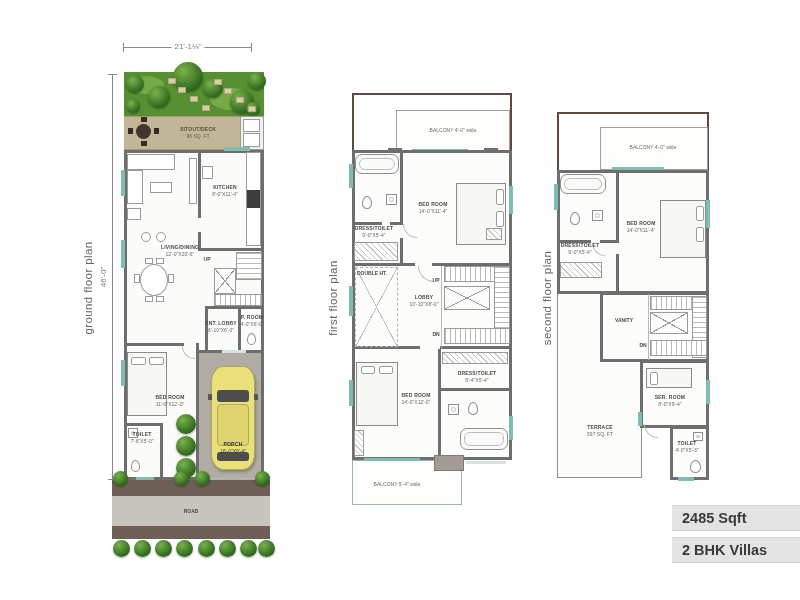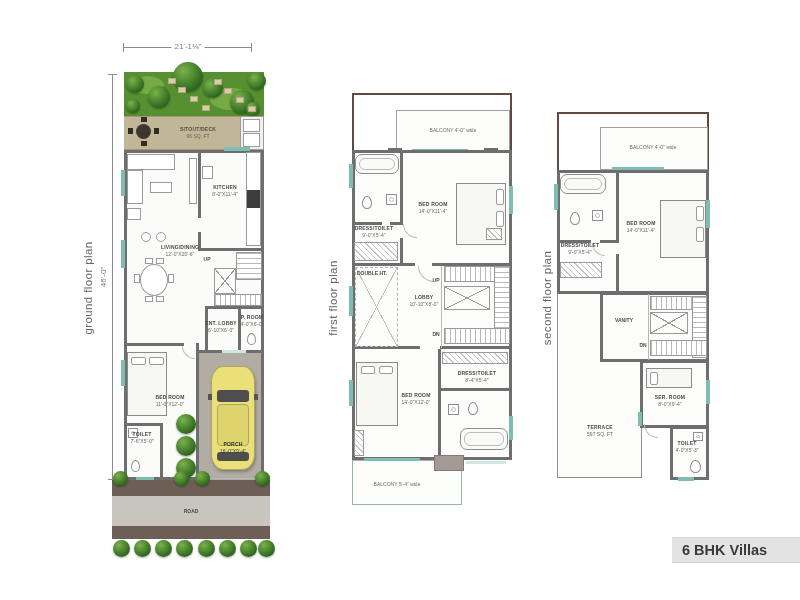--- a/index.html
+++ b/index.html
@@ -392,15 +392,16 @@
     <div class="arc" style="left:644px;top:424px;width:14px;height:14px"></div>
 
     <div class="rlabel" style="left:687px;top:446px">
       <div class="rname">TOILET</div>
       <div class="rdims">4'-0"X5'-3"</div>
     </div>
     <div class="sink" style="left:693px;top:432px;width:10px;height:9px"></div>
     <div class="wc" style="left:690px;top:460px;width:11px;height:13px"></div>
   </section>
 
-  <div class="badge" style="top:537px">6 BHK Villas</div>
+  <div class="badge" style="top:505px">2485 Sqft</div>
+  <div class="badge" style="top:537px">2 BHK Villas</div>
 
 </div>
 
 </body></html>

